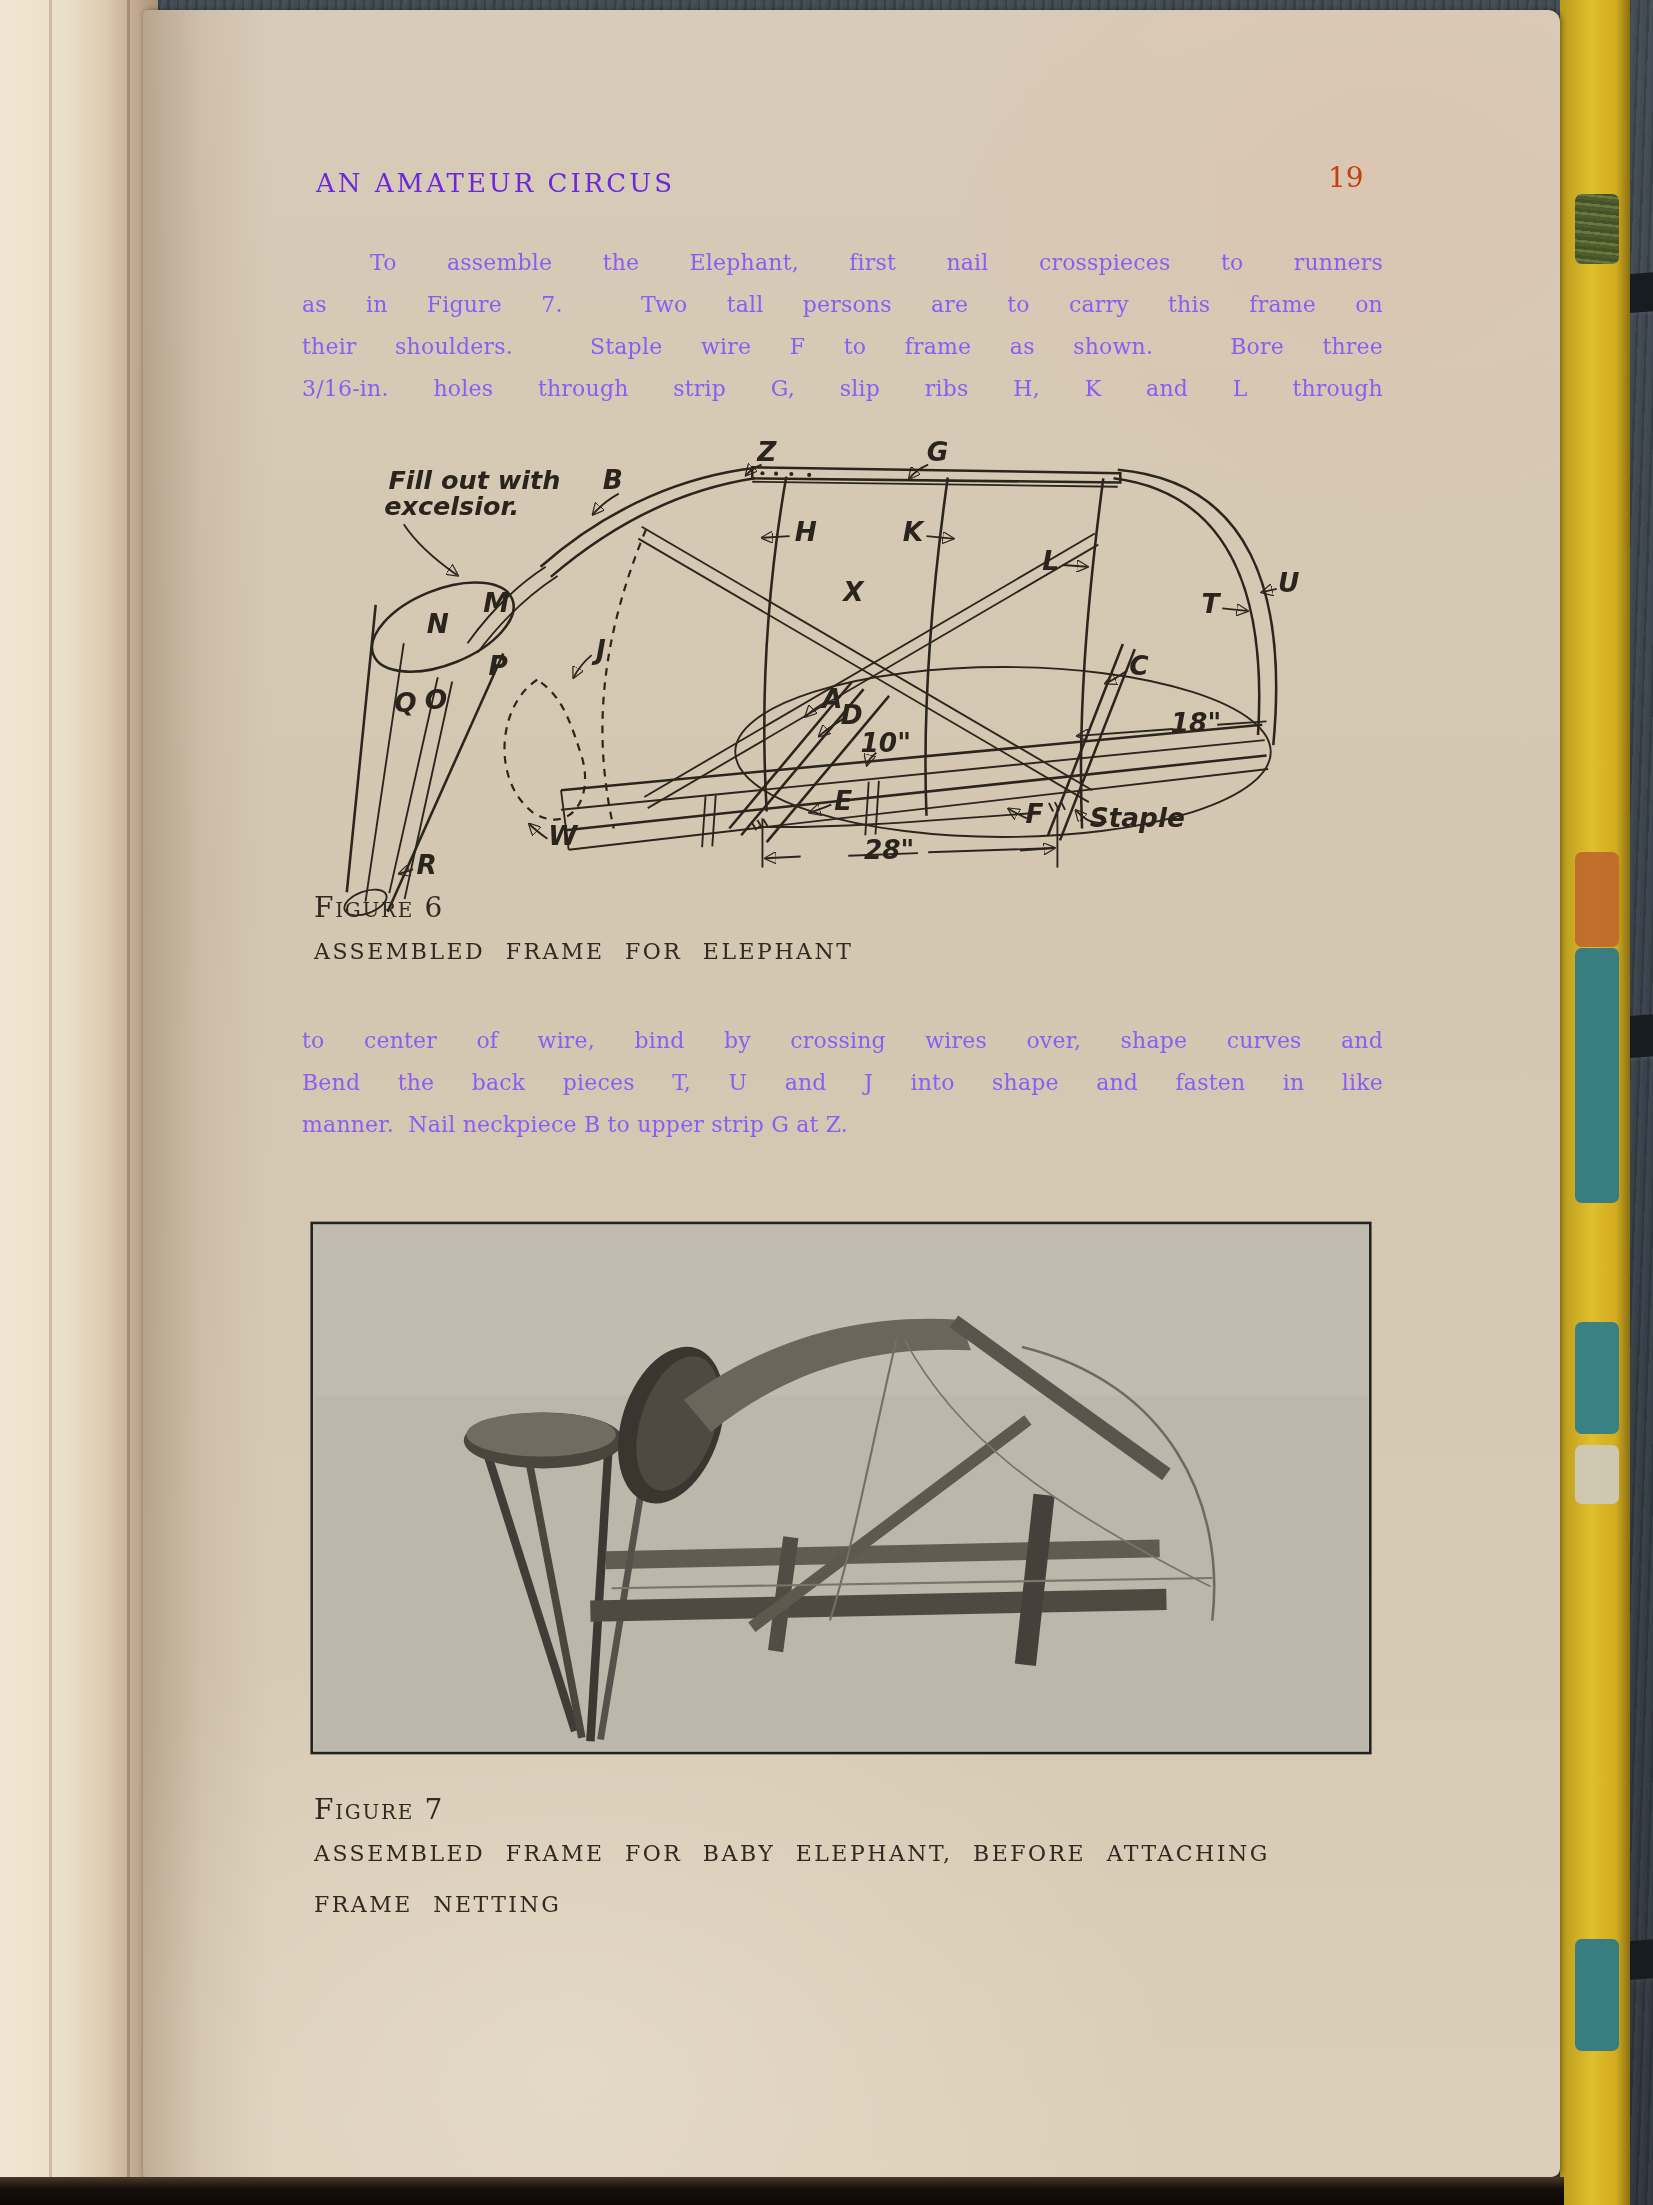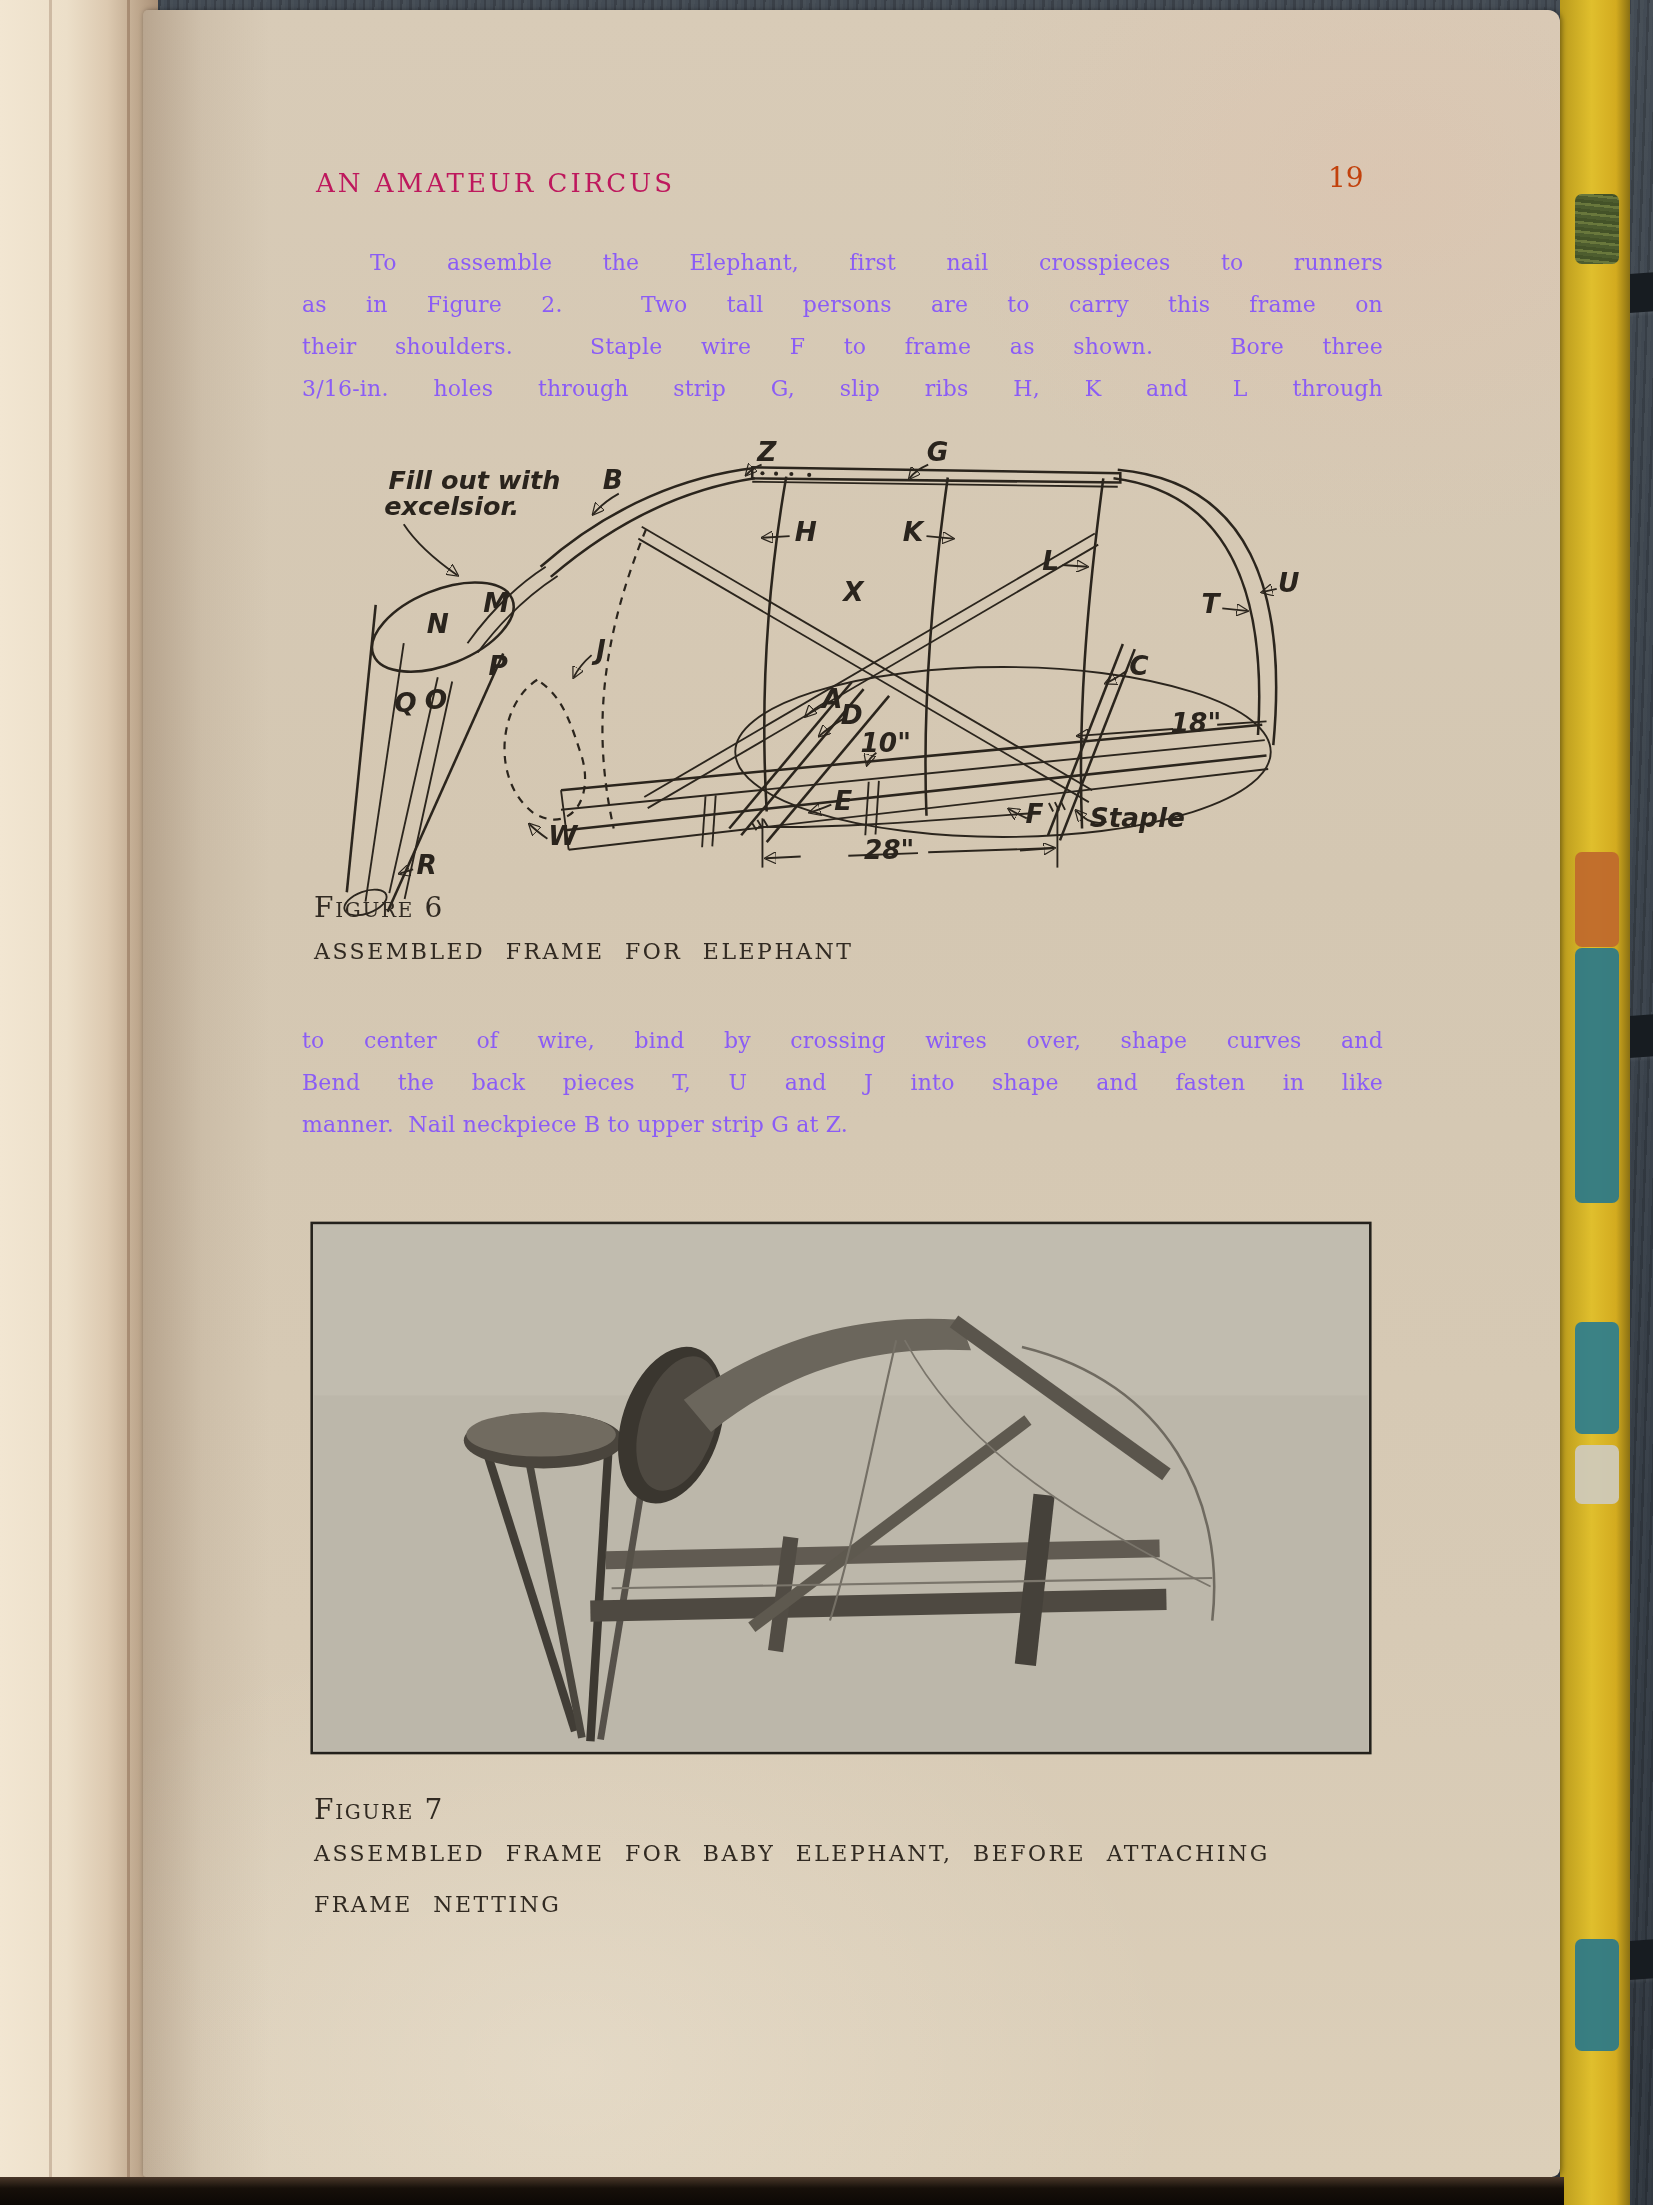--- a/index.html
+++ b/index.html
@@ -33,21 +33,21 @@
     background:
       radial-gradient(765px 595px at 88% 8%, rgba(226,186,166,.28), rgba(226,186,166,0) 60%),
       radial-gradient(1020px 765px at 30% 95%, rgba(255,250,238,.25), rgba(255,250,238,0) 60%),
       linear-gradient(90deg, rgba(122,92,66,.34) 0, rgba(122,92,66,.10) 59px, rgba(122,92,66,0) 127px),
       linear-gradient(180deg,#d8cbb7 0%,#d4c7b2 40%,#d7cab5 75%,#dccfb9 100%);
     border-radius:5.1px 12px 8.5px 3.4px;
     box-shadow:1.7px 0 5.1px rgba(0,0,0,.35);
   }
   .bottom-band{position:absolute;left:0;top:2177px;width:1564px;height:28px;
     background:linear-gradient(180deg,#4a382a 0%,#17100a 40%,#0c0805 100%)}
-  .pagehead{position:absolute;left:316px;top:168px;font-size:26px;letter-spacing:3px;color:#be185d;white-space:nowrap}
+  .pagehead{position:absolute;left:316px;top:168px;font-size:26px;letter-spacing:3px;color:#6d28d9;white-space:nowrap}
   .pagenum{position:absolute;left:1328px;top:161px;font-size:28px;color:#c2410c}
   .para{position:absolute;left:302px;width:1081px;color:#8b5cf6;font-size:22px;line-height:42px}
   .pline{white-space:pre-wrap;text-align:justify;text-align-last:justify;letter-spacing:0.2px}
   .pline.noj{text-align:center;text-align-last:left}
   .indent{padding-left:68px}
   .figcap{position:absolute;left:314px;width:1081px;text-align:left;color:#312a22}
   .figcap-title{font-variant:small-caps;font-size:28px;letter-spacing:1.7px}
   .figcap-sub{font-size:22px;letter-spacing:2.5px;word-spacing:11px}
   
   .f6 line,.f6 path,.f6 ellipse{stroke:#2b251d;fill:none}
@@ -80,21 +80,21 @@
   <div class="patch" style="top:1939px;height:112px;background:#2f7a86"></div>
 </div>
 
 <div class="page"></div>
 
 <div class="pagehead">AN AMATEUR CIRCUS</div>
 <div class="pagenum">19</div>
 
 <div class="para" style="top:242px">
   <div class="pline indent">To assemble the Elephant, first nail crosspieces to runners</div>
-  <div class="pline">as in Figure 2.  Two tall persons are to carry this frame on</div>
+  <div class="pline">as in Figure 7.  Two tall persons are to carry this frame on</div>
   <div class="pline">their shoulders.  Staple wire F to frame as shown.  Bore three</div>
   <div class="pline">3/16-in. holes through strip G, slip ribs H, K and L through</div>
 </div>
 
 <svg class="f6 abs" style="left:323px;top:429px" width="1020" height="527" viewBox="0 0 1200 620">
   <defs>
     <marker id="ah" viewBox="0 0 10 10" refX="8.5" refY="5" markerWidth="6.5" markerHeight="6.5" orient="auto-start-reverse">
       <path d="M0,0 L10,5 L0,10 z" fill="#2a241d" stroke="none"></path>
     </marker>
   </defs>

